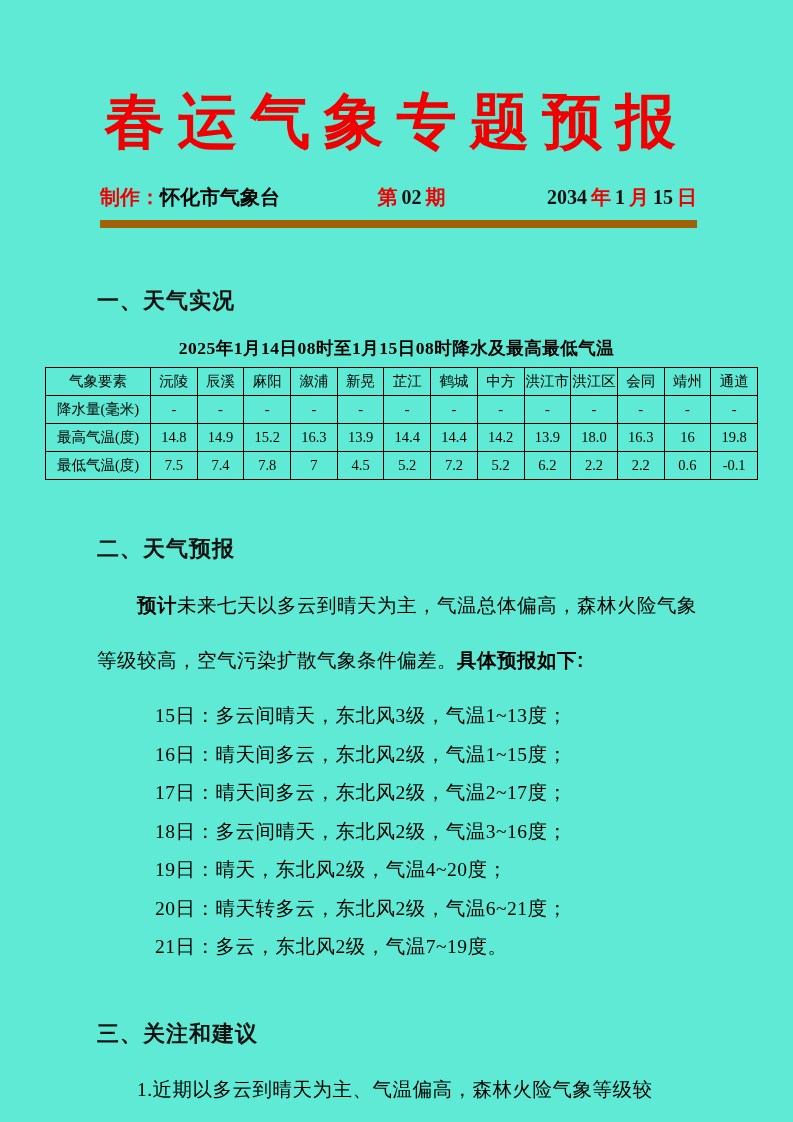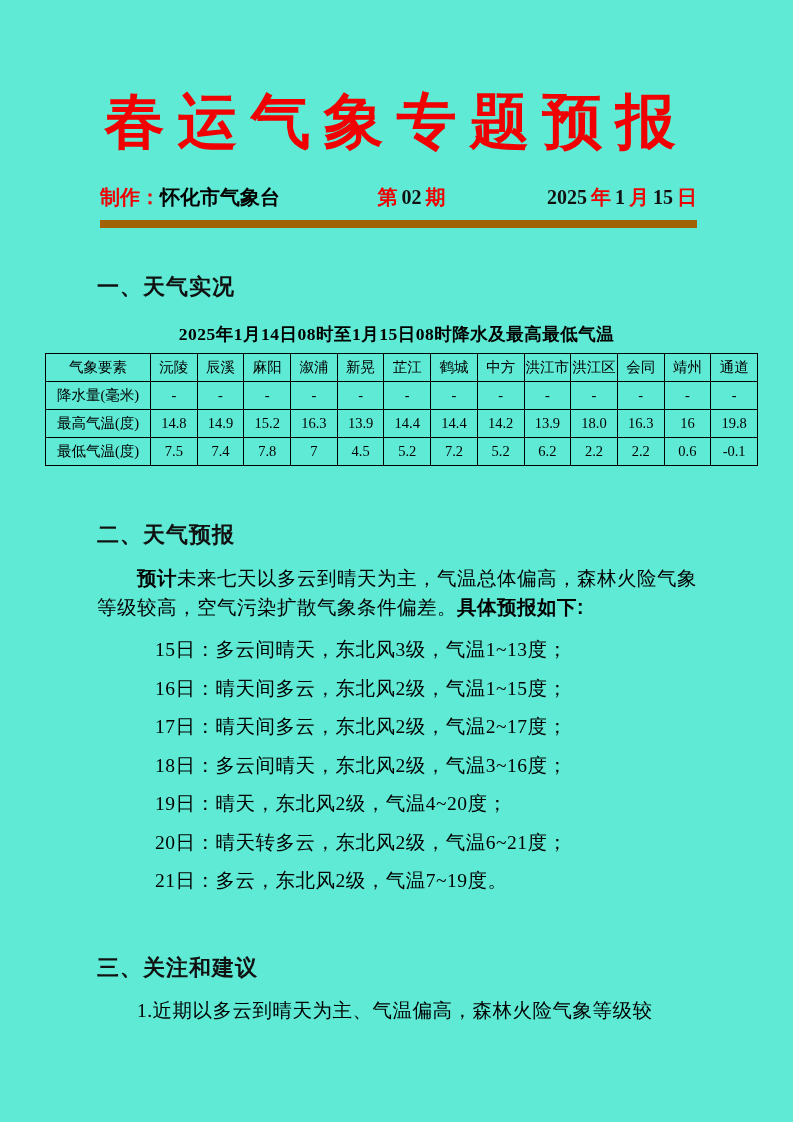--- a/index.html
+++ b/index.html
@@ -50,21 +50,21 @@
   
   .sec-heading {
     margin: 0;
     margin-left: 97px;
     font-family: "Liberation Sans", "DejaVu Sans", sans-serif;
     font-size: 22px;
     font-weight: 600;
     letter-spacing: 1px;
     color: #111111;
   }
-  .sec1 { margin-top: 44px; }
+  .sec1 { margin-top: 58px; }
   .sec2 { margin-top: 54px; }
   .sec3 { margin-top: 52px; }
   
   .table-caption {
     margin-top: 20px;
     text-align: center;
     font-weight: bold;
     font-size: 17.5px;
     letter-spacing: 0.5px;
   }
@@ -82,21 +82,21 @@
     height: 27px;
     padding: 0 1px;
     font-weight: normal;
     overflow: hidden;
   }
   .weather-table .first-col { width: 102px; }
   
   .para {
     margin: 14px 96px 0 97px;
     font-size: 19.5px;
-    line-height: 28px;
+    line-height: 54px;
     text-align: justify;
     text-indent: 2.05em;
     letter-spacing: 0.5px;
   }
   .para b {
     font-family: "Liberation Sans", "DejaVu Sans", sans-serif;
     font-weight: 600;
   }
   
   .day-list {
@@ -117,21 +117,21 @@
   <h1 class="doc-title">春运气象专题预报</h1>
 
   <div class="masthead">
     <div>
       <span class="red">制作：</span><span>怀化市气象台</span>
     </div>
     <div>
       <span class="red">第</span><span class="num">02</span><span class="red">期</span>
     </div>
     <div>
-      <span class="num">2025</span><span class="red">年</span><span class="num">1</span><span class="red">月</span><span class="num">15</span><span class="red">日</span>
+      <span class="num">2034</span><span class="red">年</span><span class="num">1</span><span class="red">月</span><span class="num">15</span><span class="red">日</span>
     </div>
   </div>
 
   <h2 class="sec-heading sec1">一、天气实况</h2>
 
   <div class="table-caption">2025年1月14日08时至1月15日08时降水及最高最低气温</div>
 
   <table class="weather-table">
     <thead>
       <tr>

